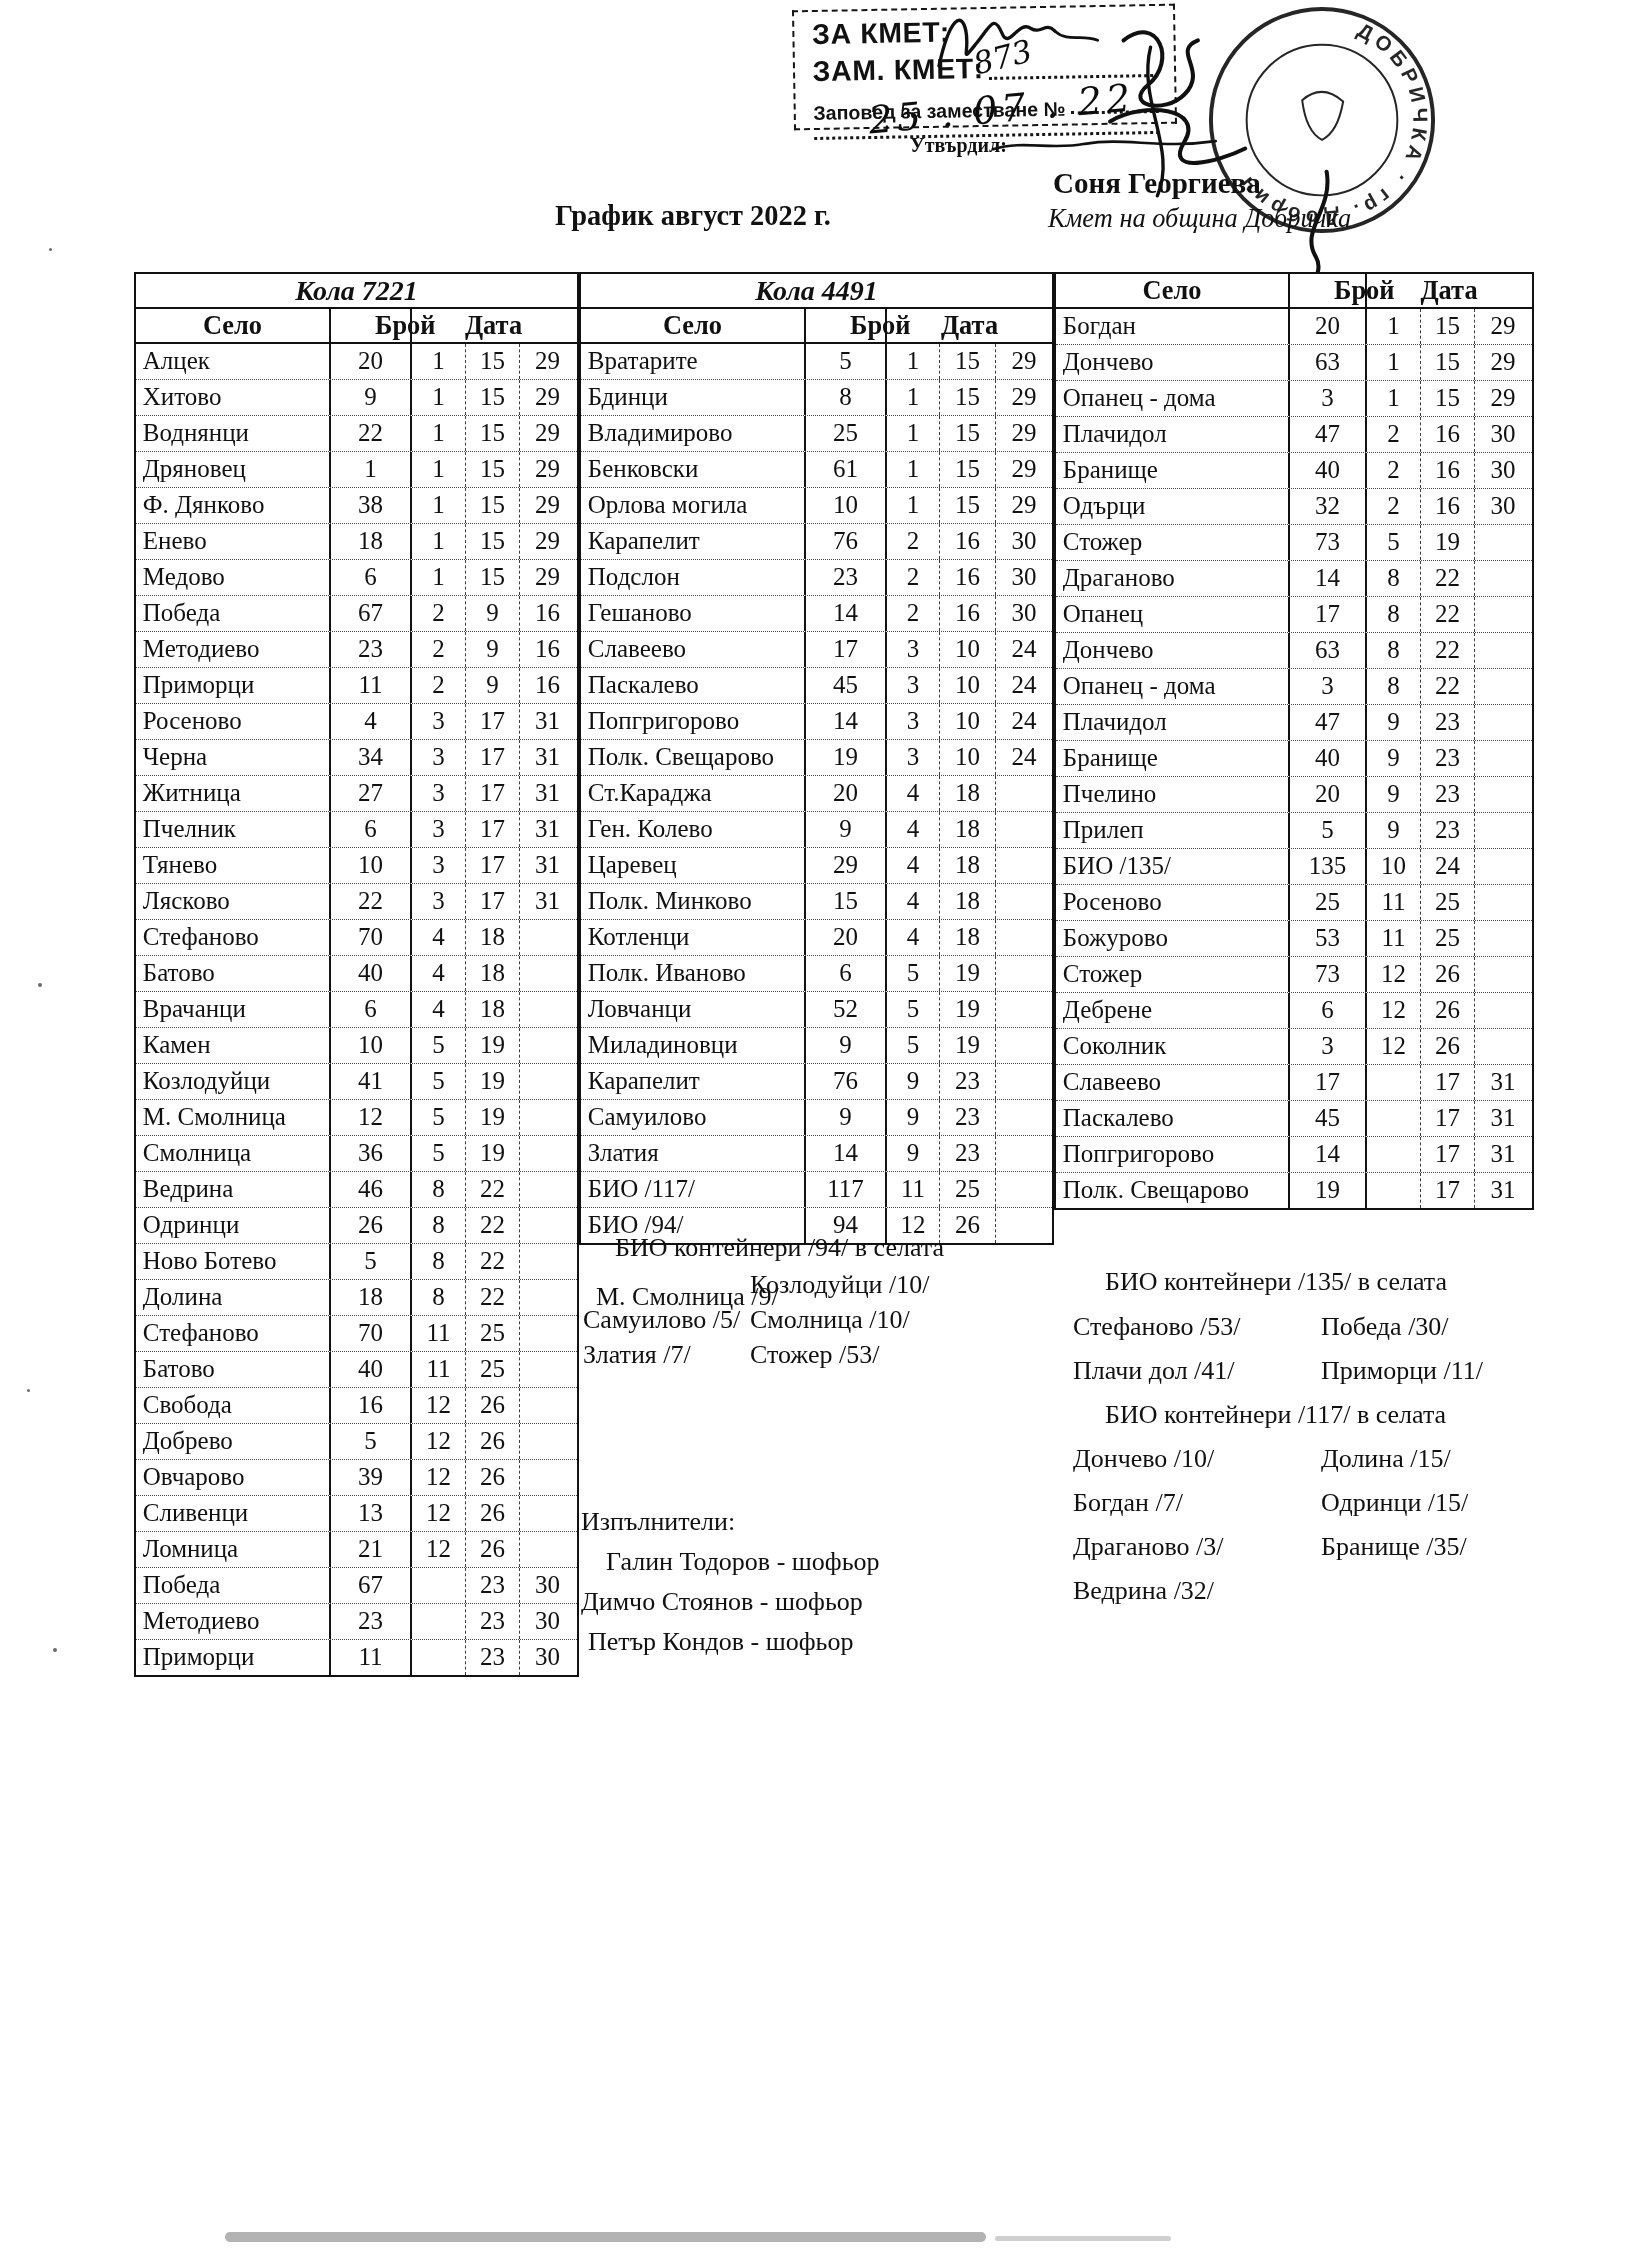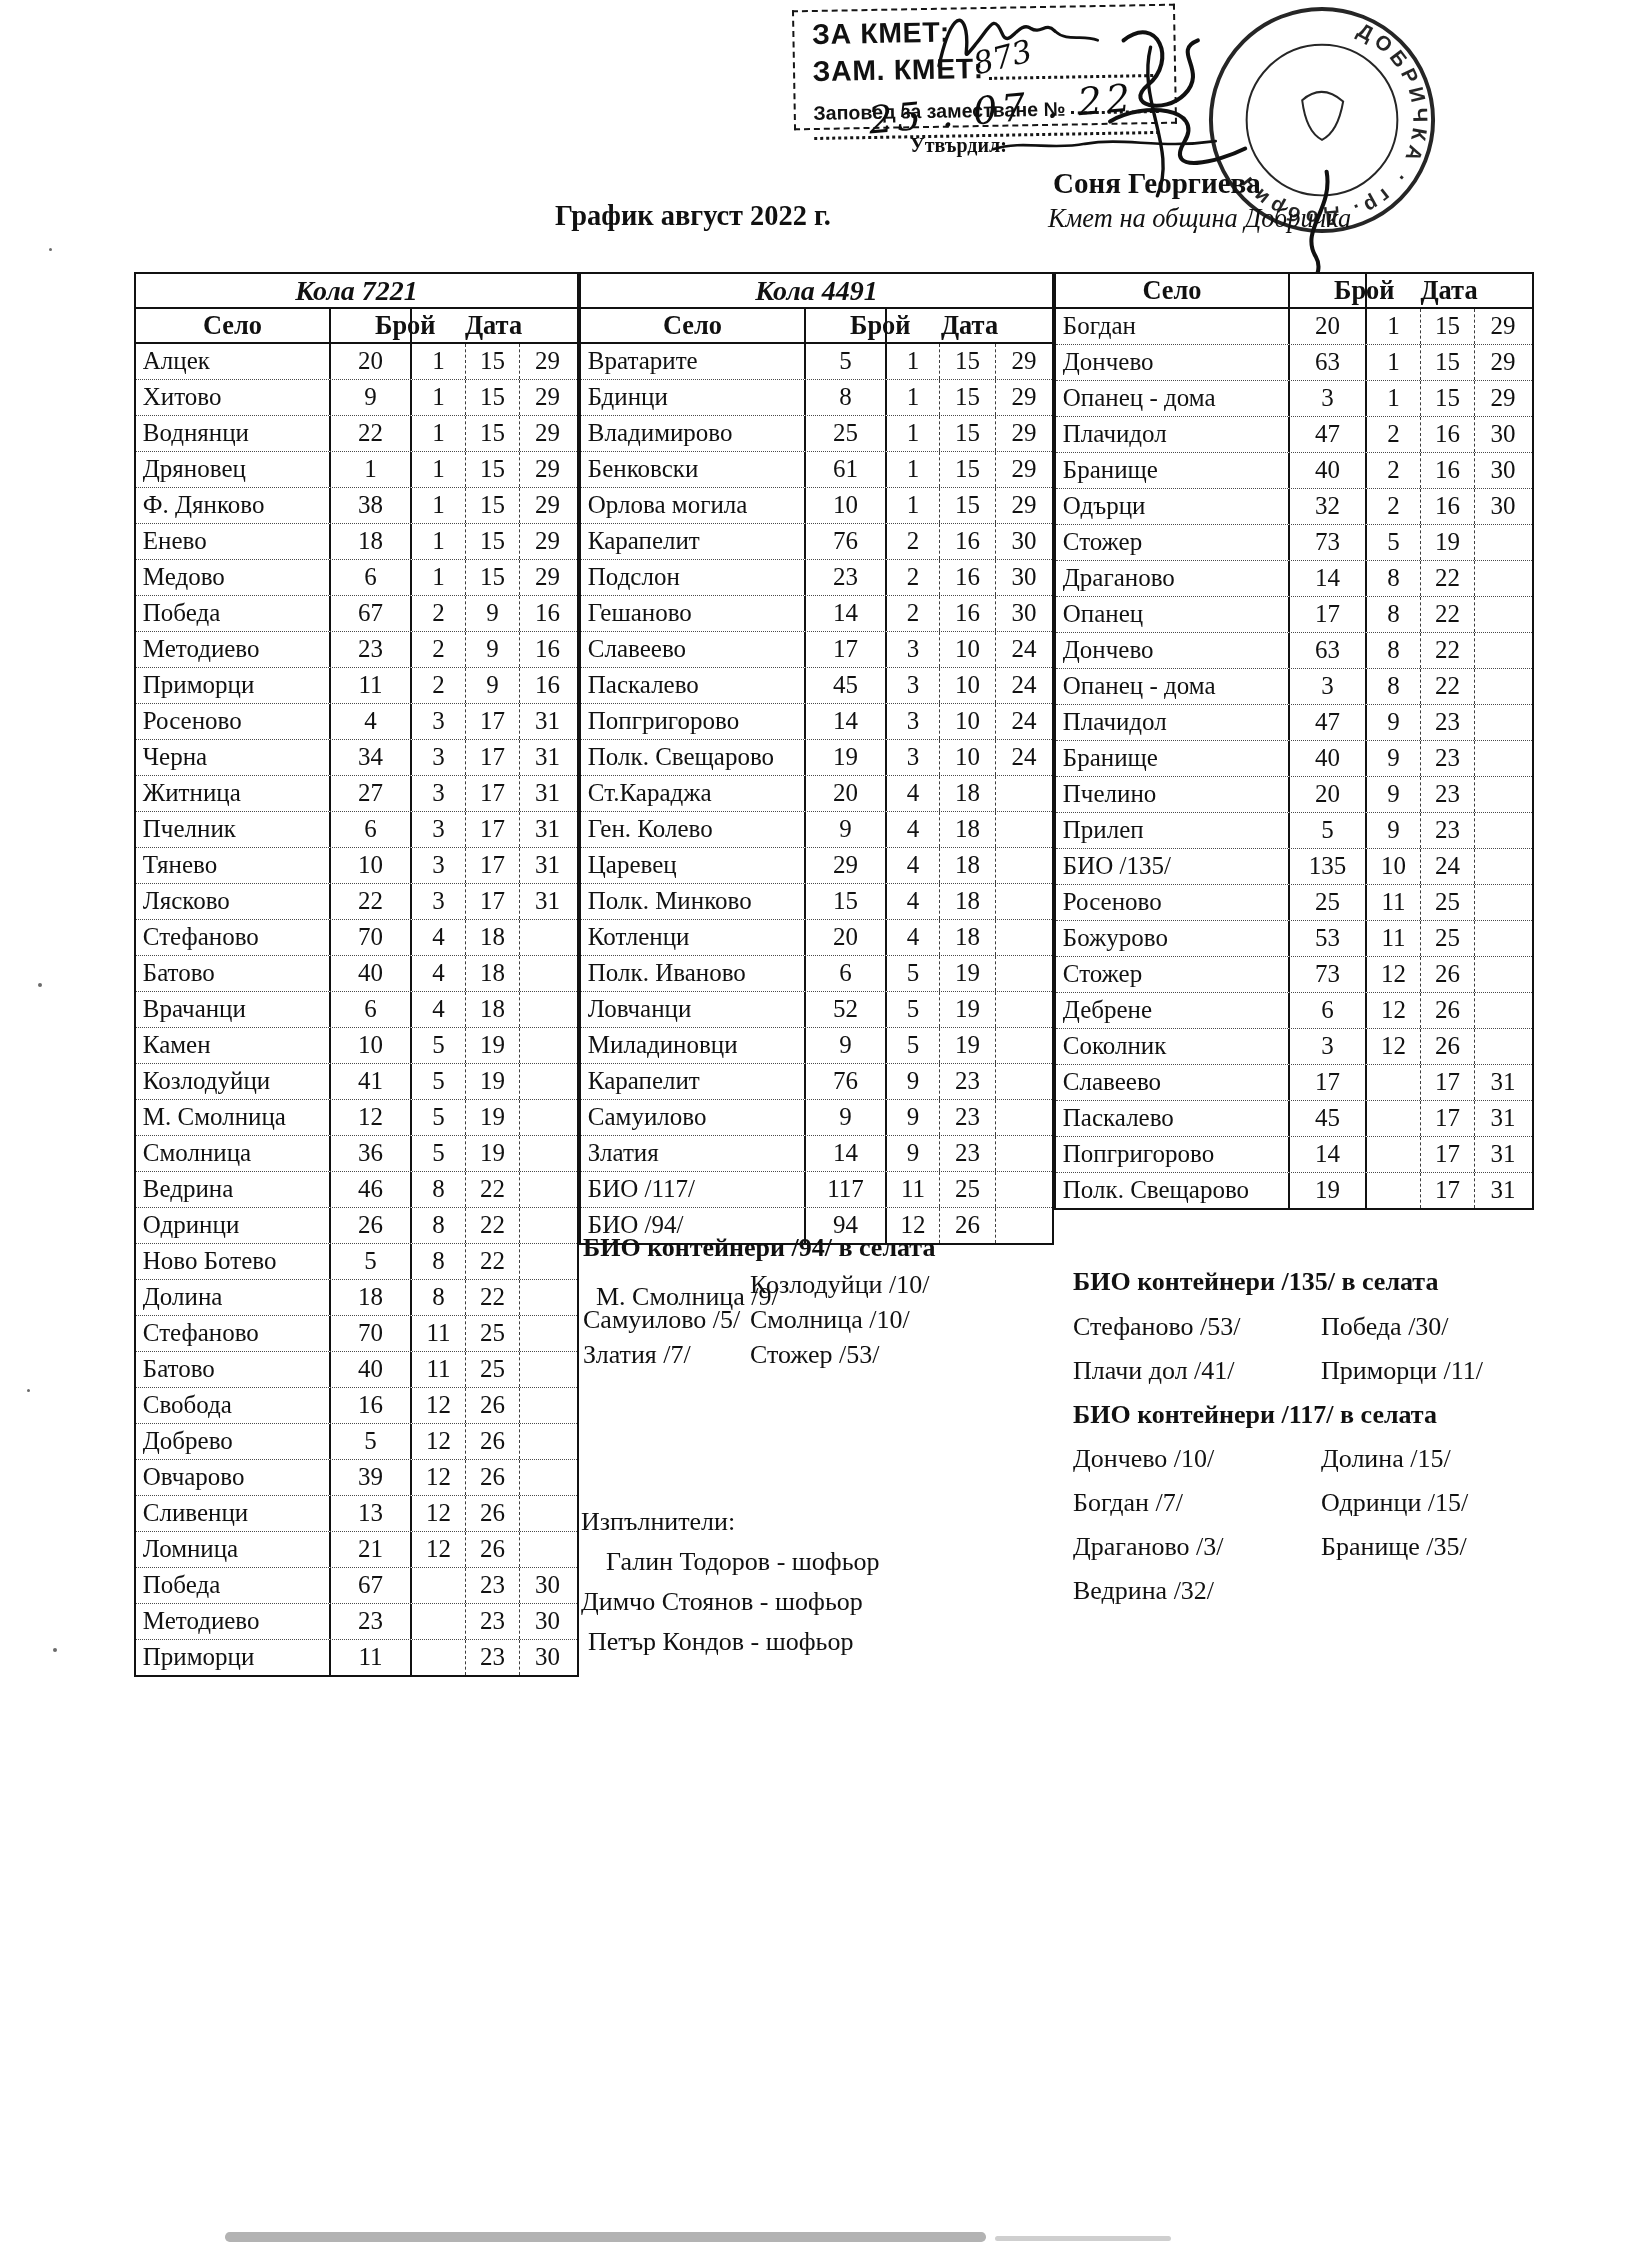--- a/index.html
+++ b/index.html
@@ -52,21 +52,21 @@
   .hc-count{border-right:2.7px solid #111;padding-left:44px;}
   .hc-date{grid-column:3/6;}
   .trow{height:35px;border-bottom:1.4px dotted #4a4a4a;}
   .rows .trow:last-child{border-bottom:none;}
   .cell{font-size:25px;line-height:34px;text-align:center;overflow:hidden;white-space:nowrap;}
   .c-village{text-align:left;padding-left:6.8px;border-right:2.7px solid #111;}
   .c-count{border-right:2.7px solid #111;}
   .c-d1,.c-d2{border-right:1.4px dashed #3d3d3d;}
   
   .note{position:absolute;font-size:26px;white-space:nowrap;}
-  .note-header{font-weight:bold;}
+  .note-header{font-weight:normal;margin-left:32px;}
   
   .exec{position:absolute;font-size:26px;white-space:nowrap;}
   
   .smudge{position:absolute;left:225px;top:2232px;width:761px;height:9.5px;background:#b3b3b3;
           border-radius:4.7px;filter:blur(0.7px);}
   .smudge2{position:absolute;left:995px;top:2236px;width:176px;height:5.4px;background:#cfcfcf;
           border-radius:2.7px;filter:blur(0.7px);}
   .speck{position:absolute;background:#6b6b6b;border-radius:50%;}
 </style>
 </head>

